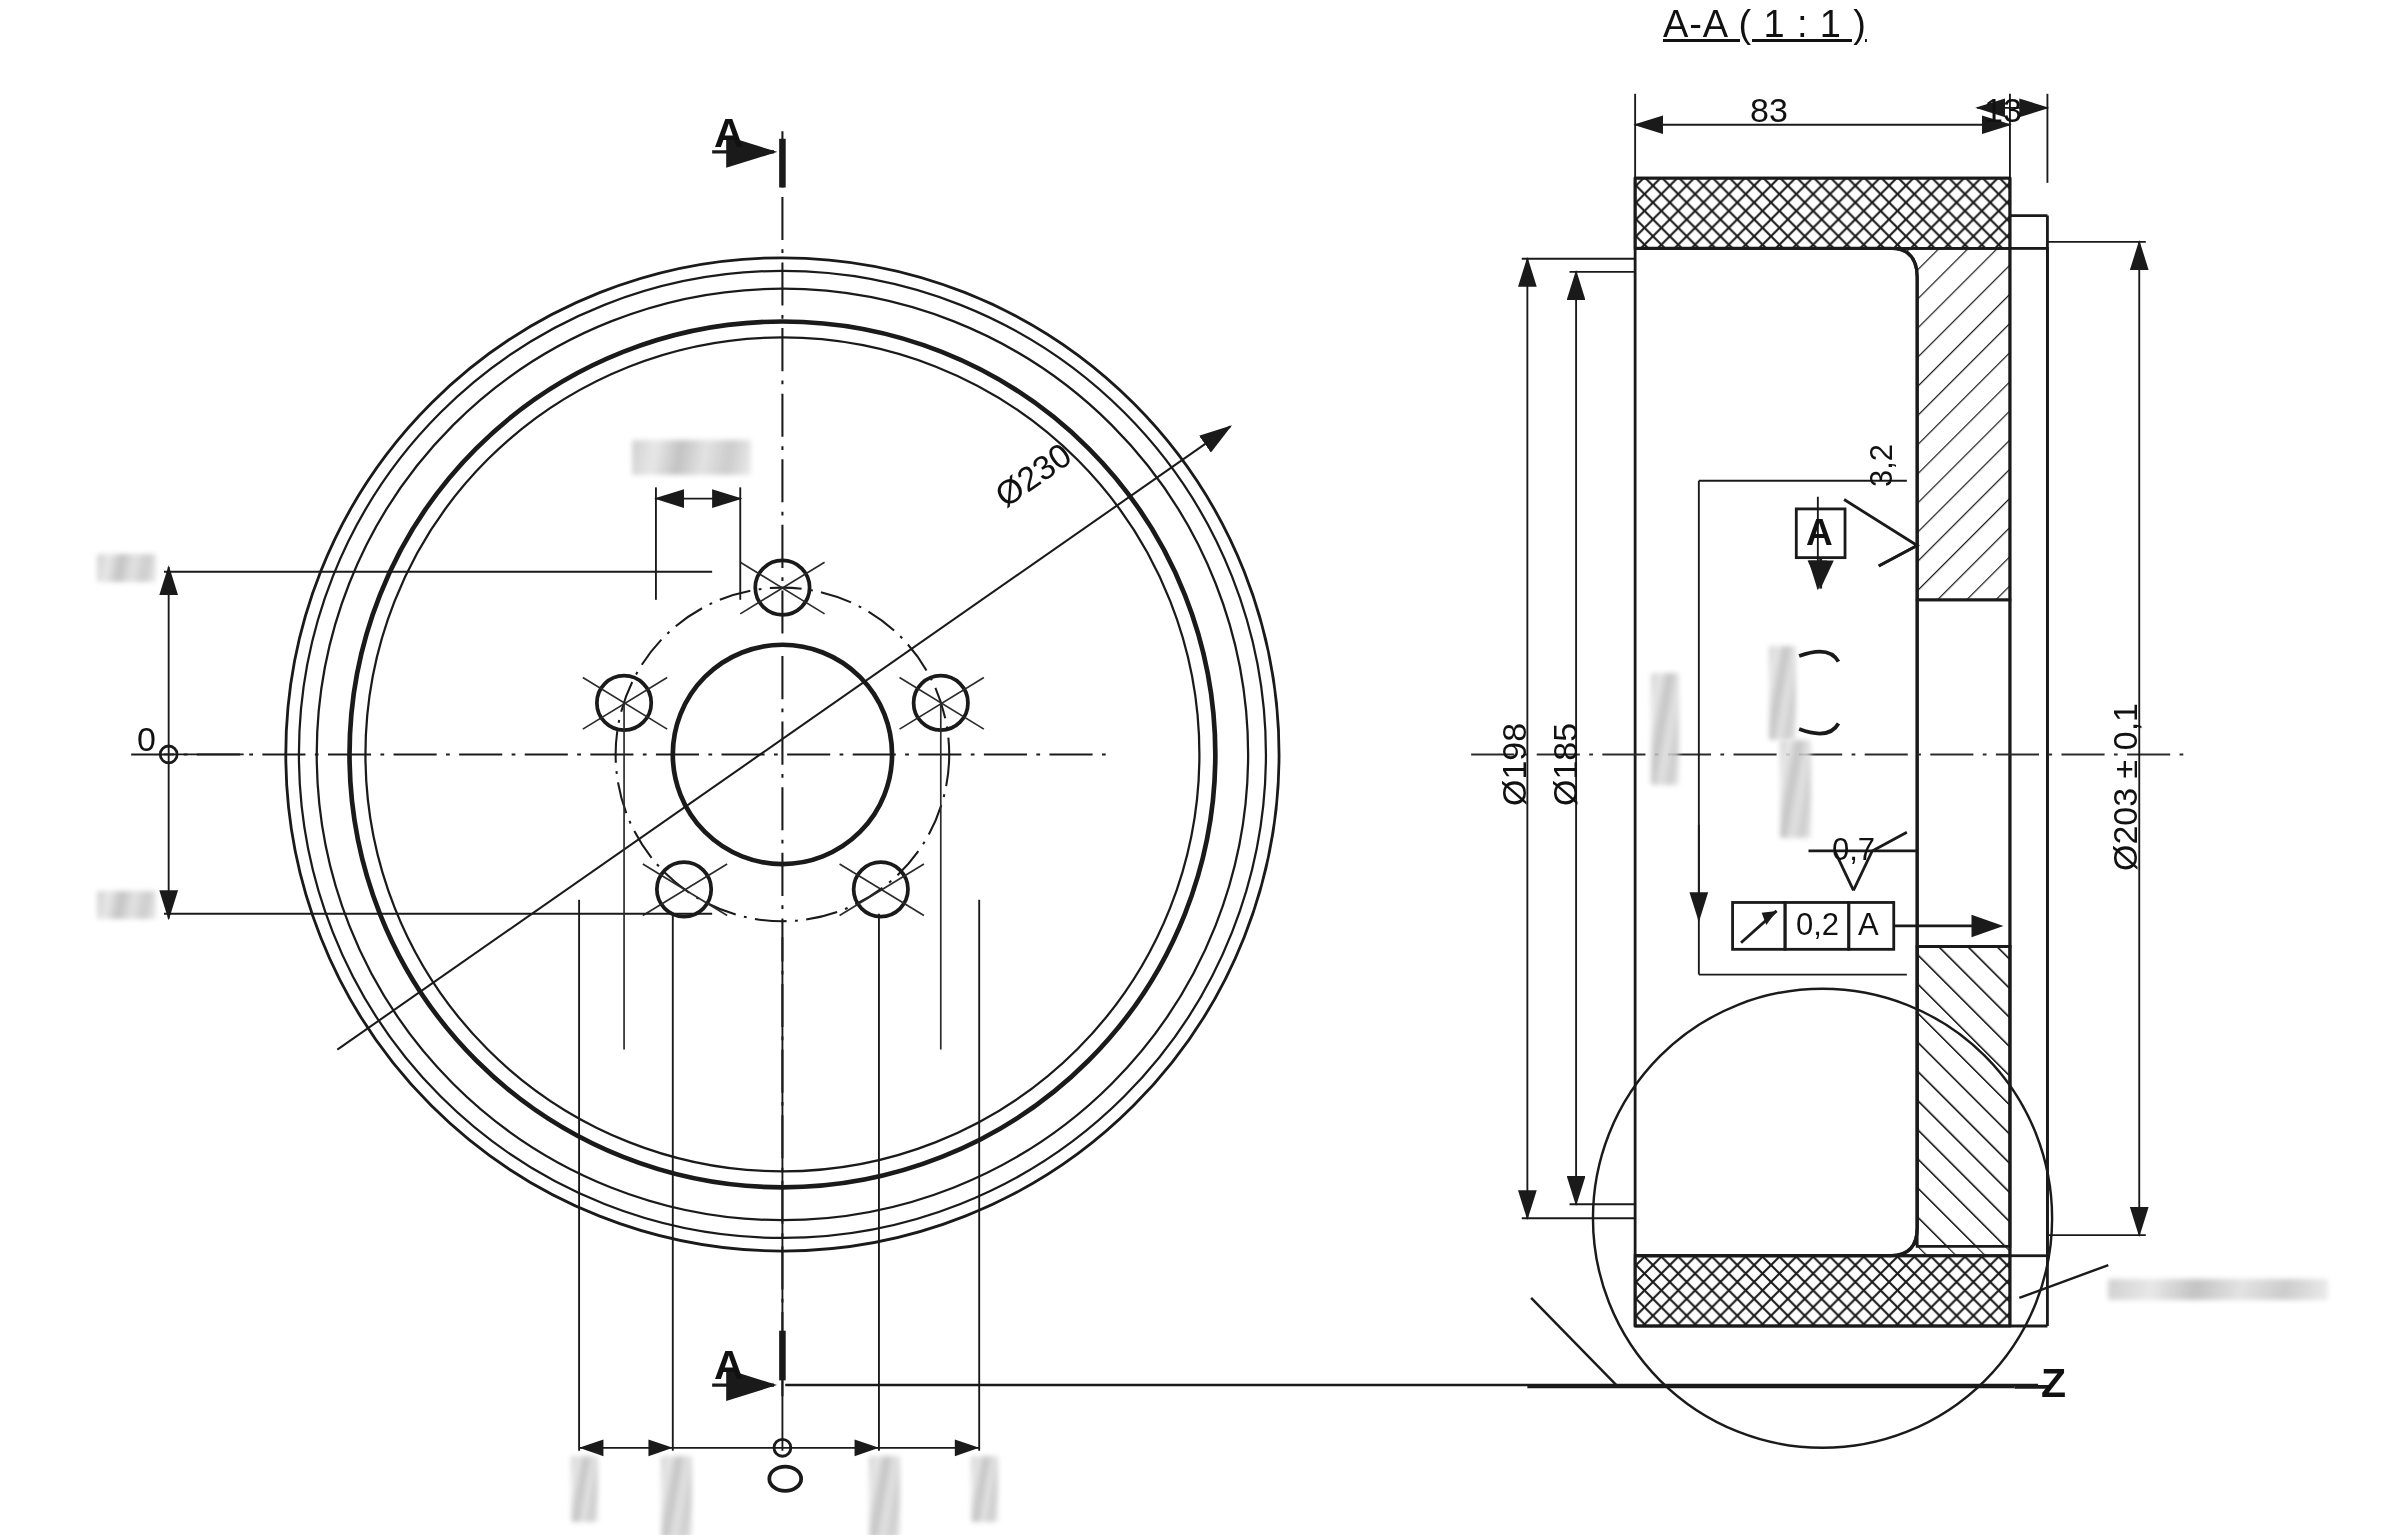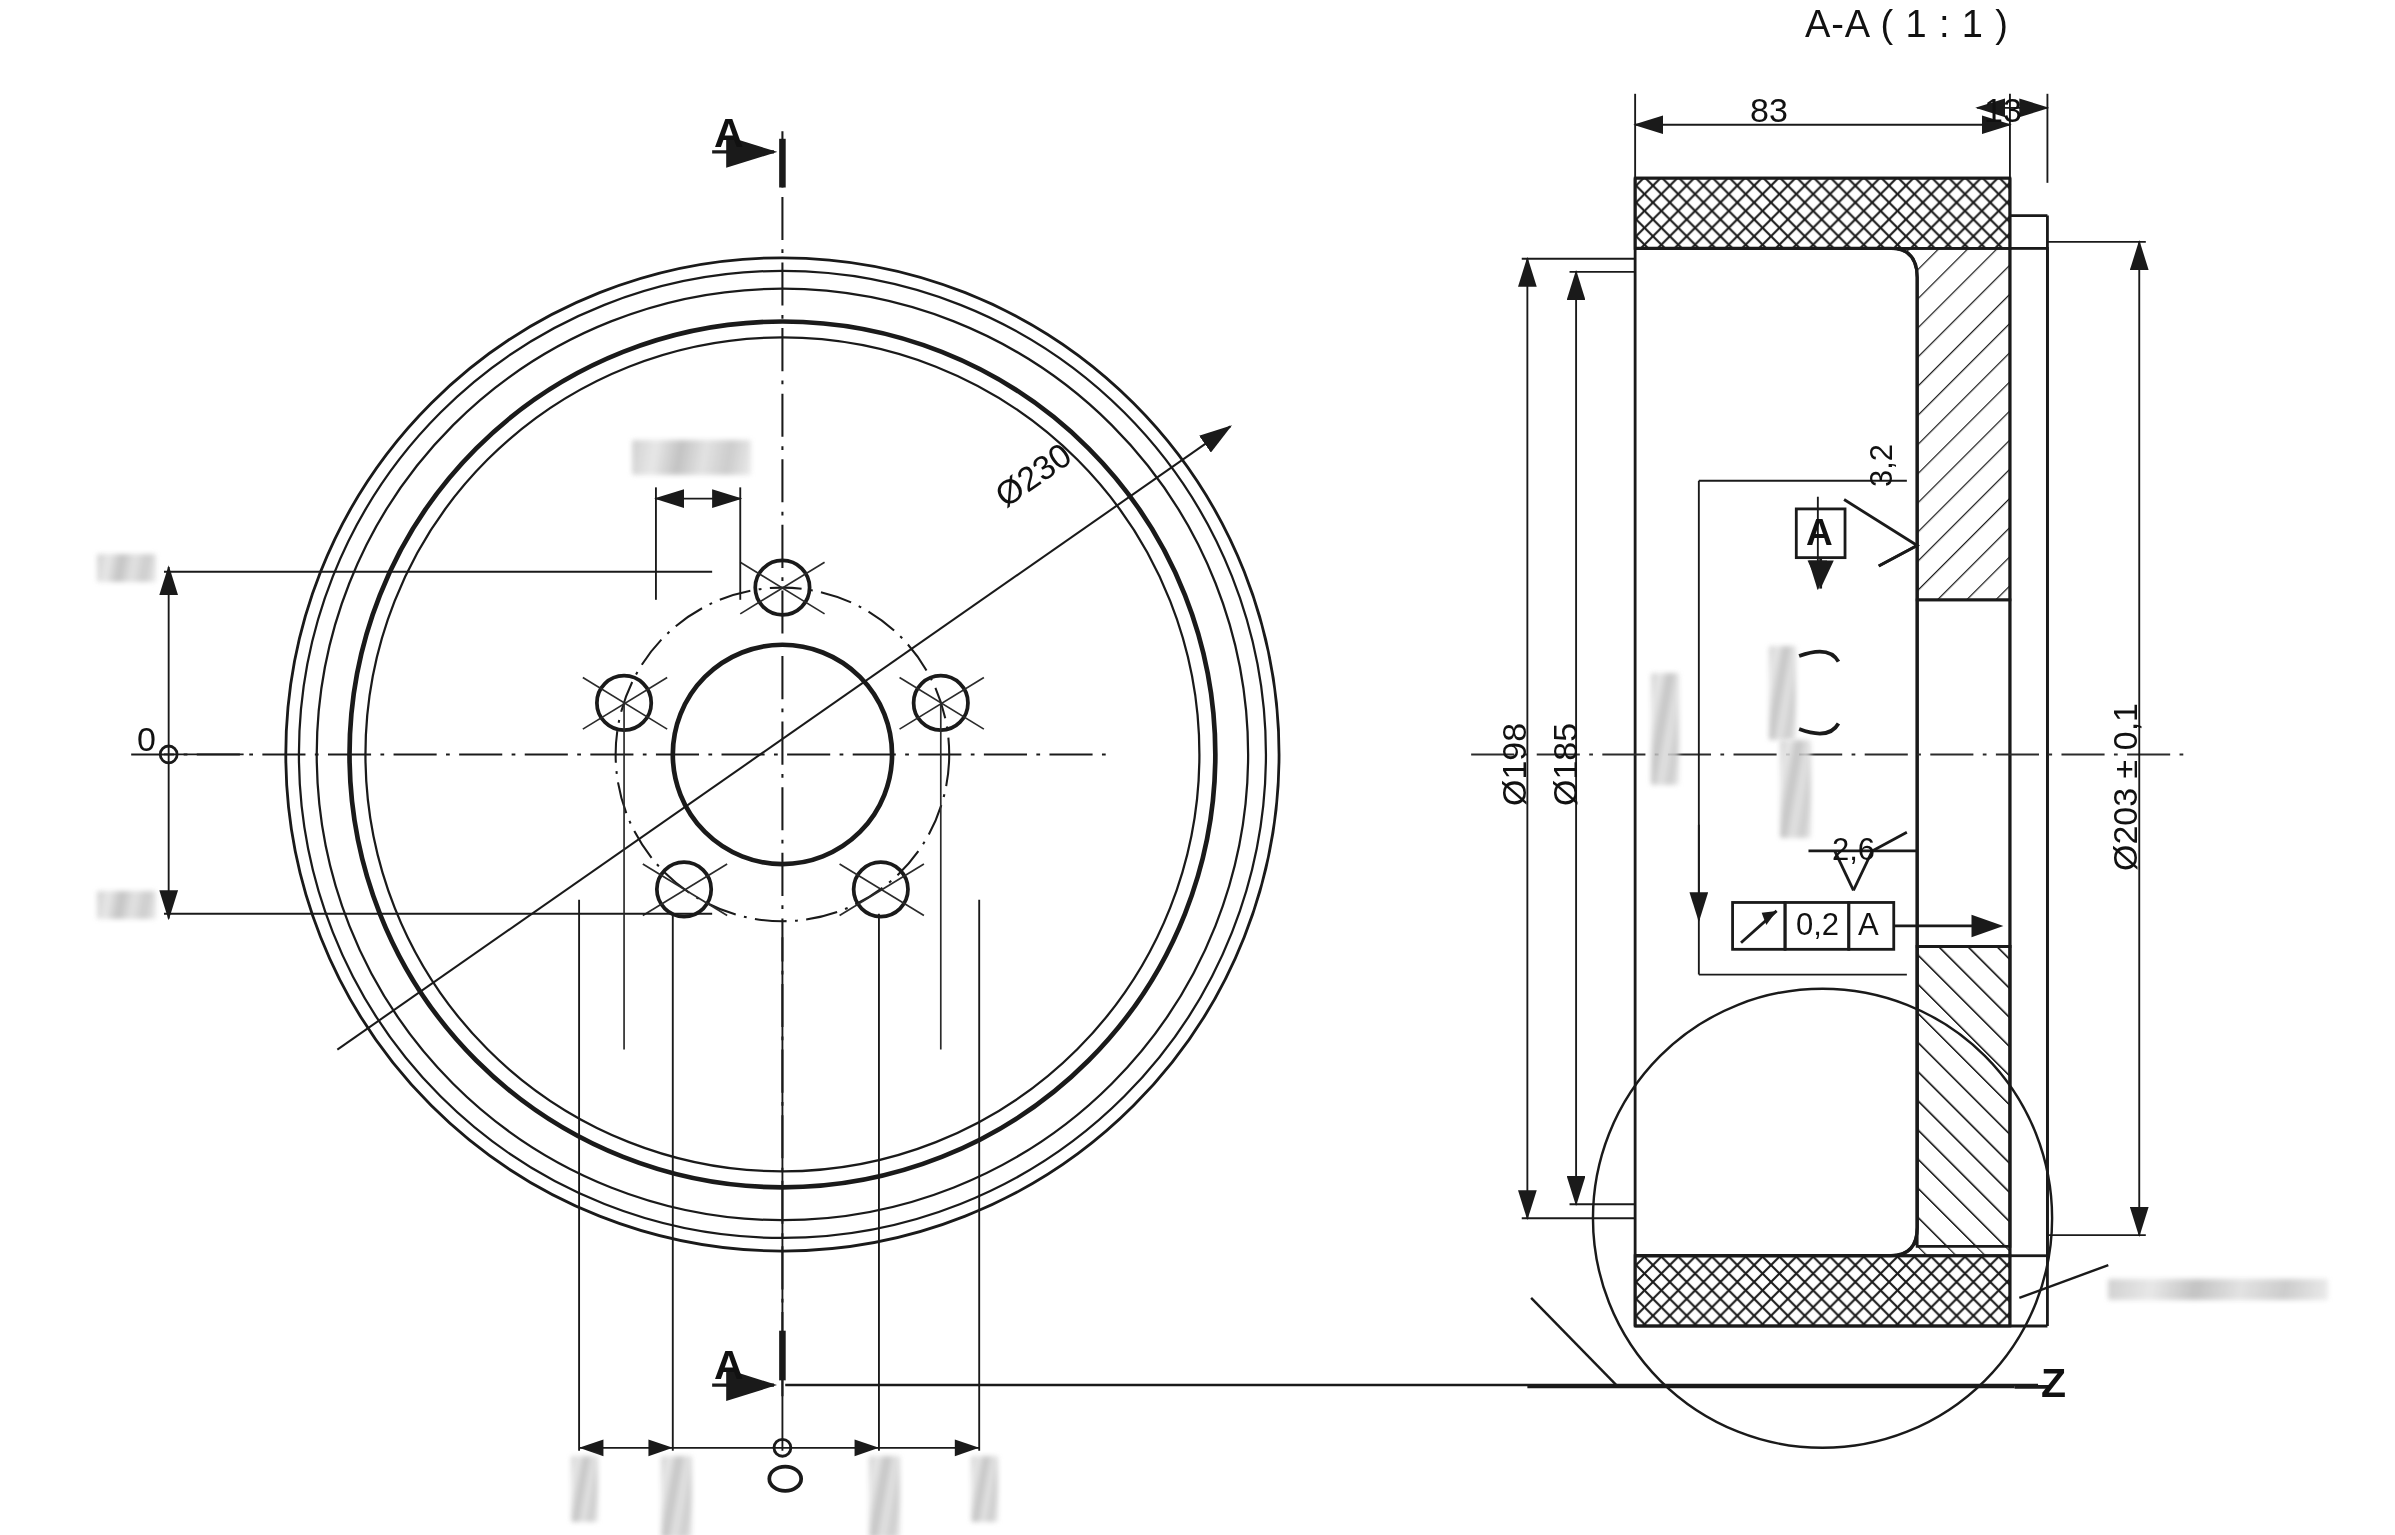--- a/index.html
+++ b/index.html
@@ -220,40 +220,40 @@
     <line x1="2150" y1="1480" x2="2188" y2="1480" stroke-width="4"></line>
     <line x1="1634" y1="1385" x2="1725" y2="1478"></line>
     <line x1="2155" y1="1385" x2="2250" y2="1350"></line>
   </g>
 
   <g stroke="#1a1a1a" stroke-width="2.6" fill="none">
     <line x1="838" y1="1478" x2="2175" y2="1478"></line>
   </g>
 </svg>
 
-<div class="lbl title" style="left:1805px;top:2.8px;">A-A ( 1 : 1 )</div>
+<div class="lbl title" style="left:1663px;top:2.8px;text-decoration:underline;">A-A ( 1 : 1 )</div>
 
 <div class="lbl big" style="left:714px;top:110px;">A</div>
 <div class="lbl big" style="left:714px;top:1342px;">A</div>
 
 <div class="lbl dim" style="left:988px;top:483px;transform:rotate(-35deg);transform-origin:left top;">Ø230</div>
 
 <div class="lbl dim" style="left:137px;top:720px;">0</div>
 
 <div class="lbl dim" style="left:1750px;top:91px;">83</div>
 <div class="lbl dim" style="left:1984px;top:91px;">13</div>
 
 <div class="lbl dim rot90" style="left:1495px;top:806px;">Ø198</div>
 <div class="lbl dim rot90" style="left:1546px;top:806px;">Ø185</div>
 <div class="lbl dim rot90" style="left:2106px;top:871px;">Ø203 ± 0,1</div>
 
 <div class="lbl dim" style="left:1806px;top:512px;font-size:37px;font-weight:600;">A</div>
 
 <div class="lbl dimsm rot90" style="left:1864px;top:487px;">3,2</div>
-<div class="lbl dimsm" style="left:1832px;top:832px;">2,6</div>
+<div class="lbl dimsm" style="left:1832px;top:832px;">0,7</div>
 
 <div class="lbl dimsm" style="left:1796px;top:907px;">0,2</div>
 <div class="lbl dimsm" style="left:1858px;top:907px;">A</div>
 
 <div class="lbl big" style="left:2041px;top:1360px;">Z</div>
 
 <div class="blur" style="left:97px;top:554px;width:59px;height:28px;"></div>
 <div class="blur" style="left:97px;top:891px;width:59px;height:28px;"></div>
 <div class="blur" style="left:632px;top:440px;width:119px;height:35px;"></div>
 

